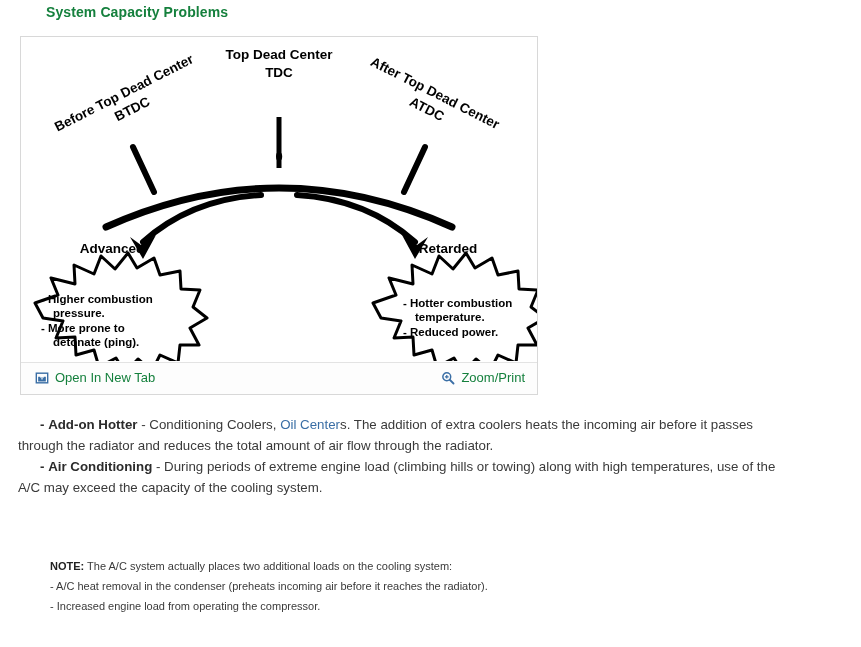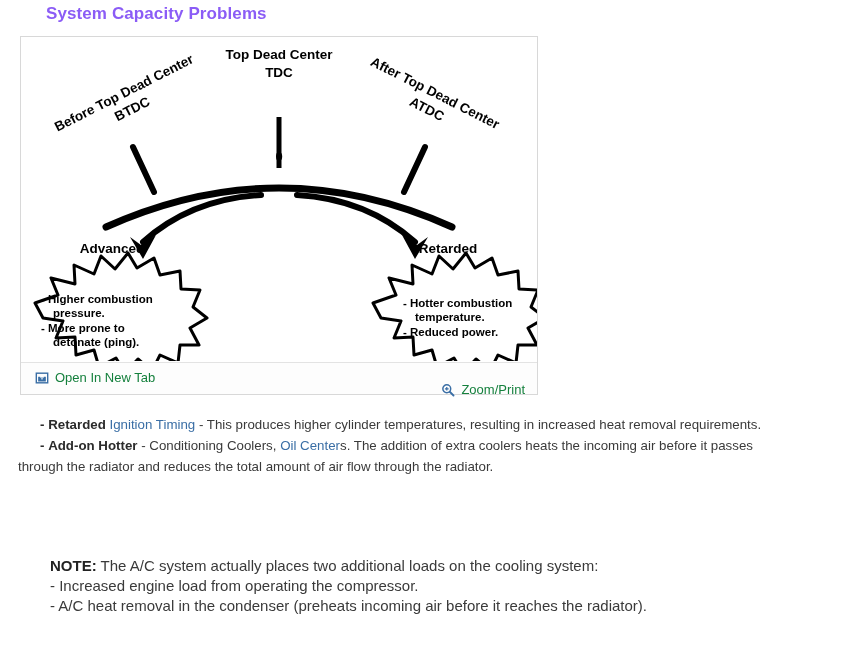--- a/index.html
+++ b/index.html
@@ -14,23 +14,23 @@
     color: #333333;
     overflow: hidden;
     position: relative;
   }
 
   
   .page-title {
     position: absolute;
     left: 46px;
     top: 4px;
-    font-size: 17px;
+    font-size: 14px;
     font-weight: bold;
-    color: #8b5cf6;
+    color: #15803d;
     letter-spacing: 0.1px;
   }
 
   
   .figure-panel {
     position: absolute;
     left: 20px;
     top: 36px;
     width: 518px;
     height: 359px;
@@ -67,21 +67,21 @@
     display: flex;
     align-items: center;
     gap: 6px;
     color: #15803d;
     font-size: 13px;
     text-decoration: none;
     cursor: pointer;
     line-height: 18px;
   }
   .footer-link.left  { left: 14px; }
-  .footer-link.right { right: 12px; margin-top: 12px; }
+  .footer-link.right { right: 12px; }
   .footer-ico {
     width: 14px;
     height: 14px;
     flex: 0 0 14px;
     display: block;
   }
 
   
   .body-copy {
     position: absolute;
@@ -97,21 +97,21 @@
     text-indent: 22px;
   }
   .b { font-weight: bold; color: #2b2b2b; }
   .lnk { color: #3a6ea5; cursor: pointer; }
 
   .note-block {
     position: absolute;
     left: 50px;
     top: 556px;
     width: 740px;
-    font-size: 15px;
+    font-size: 11px;
     line-height: 20px;
     color: #3a3a3a;
   }
   .note-block p { margin: 0; }
   .note-lbl { font-weight: bold; color: #222222; }
 </style>
 </head>
 <body>
 
 <div class="page-title">System Capacity Problems</div>
@@ -196,23 +196,23 @@
         <path d="M6.6 4.5 V8.7 M4.5 6.6 H8.7" stroke="#3a6ea5" stroke-width="1.4"></path>
         <path d="M10.0 10.0 L14.3 14.3" stroke="#3a6ea5" stroke-width="2.1" stroke-linecap="round"></path>
       </svg>
       <span>Zoom/Print</span>
     </a>
   </div>
 </div>
 
 <div class="body-copy">
 
-  <p><span class="b">-</span><span class="b">&nbsp;</span><span class="b">Retarded</span><span>&nbsp;</span><span class="lnk">Ignition Timing</span><span> - This produces higher cylinder temperatures, resulting in increased heat removal requirements.</span></p>
 
   <p><span class="b">-</span><span class="b">&nbsp;</span><span class="b">Add-on Hotter</span><span> - Conditioning Coolers, </span><span class="lnk">Oil Center</span><span>s. The addition of extra coolers heats the incoming air before it passes through the radiator and reduces the total amount of air flow through the radiator.</span></p>
 
+  <p><span class="b">-</span><span class="b">&nbsp;</span><span class="b">Air Conditioning</span><span> - During periods of extreme engine load (climbing hills or towing) along with high temperatures, use of the A/C may exceed the capacity of the cooling system.</span></p>
 </div>
 
 <div class="note-block">
   <p><span class="note-lbl">NOTE:</span><span> The A/C system actually places two additional loads on the cooling system:</span></p>
+  <p>-  A/C heat removal in the condenser (preheats incoming air before it reaches the radiator).</p>
   <p>-  Increased engine load from operating the compressor.</p>
-  <p>-  A/C heat removal in the condenser (preheats incoming air before it reaches the radiator).</p>
 </div>
 
 </body></html>

